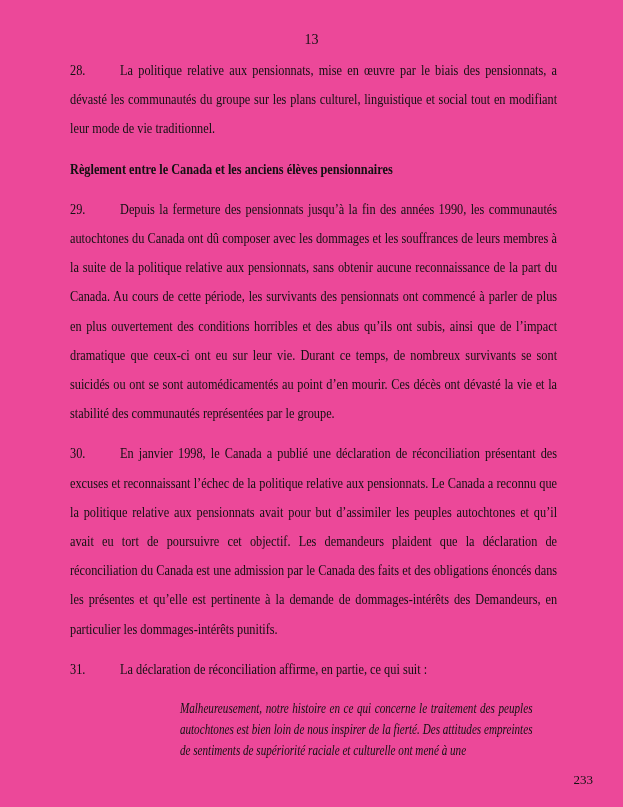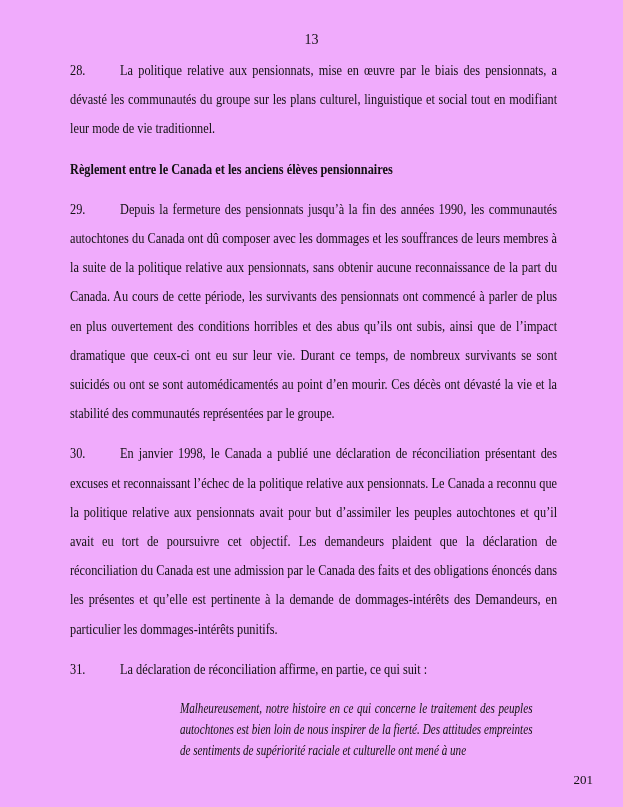--- a/index.html
+++ b/index.html
@@ -4,21 +4,21 @@
 <style>
   html, body {
     margin: 0;
     padding: 0;
     background: #ffffff;
   }
   .page {
     position: relative;
     width: 623px;
     height: 807px;
-    background: #f0abfc;
+    background: #ec4899;
     color: #111111;
     font-family: "Liberation Serif", serif;
     overflow: hidden;
   }
   .header-num {
     position: absolute;
     top: 32px;
     left: 0;
     width: 100%;
     text-align: center;
@@ -82,15 +82,15 @@
     <p class="para"><span class="pnum">29.</span><span>Depuis la fermeture des pensionnats jusqu’à la fin des années 1990, les communautés autochtones du Canada ont dû composer avec les dommages et les souffrances de leurs membres à la suite de la politique relative aux pensionnats, sans obtenir aucune reconnaissance de la part du Canada.  Au cours de cette période, les survivants des pensionnats ont commencé à parler de plus en plus ouvertement des conditions horribles et des abus qu’ils ont subis, ainsi que de l’impact dramatique que ceux-ci ont eu sur leur vie.  Durant ce temps, de nombreux survivants se sont suicidés ou ont se sont automédicamentés au point d’en mourir.  Ces décès ont dévasté la vie et la stabilité des communautés représentées par le groupe.</span></p>
 
     <p class="para"><span class="pnum">30.</span><span>En janvier 1998, le Canada a publié une déclaration de réconciliation présentant des excuses et reconnaissant l’échec de la politique relative aux pensionnats.  Le Canada a reconnu que la politique relative aux pensionnats avait pour but d’assimiler les peuples autochtones et qu’il avait eu tort de poursuivre cet objectif.  Les demandeurs plaident que la déclaration de réconciliation du Canada est une admission par le Canada des faits et des obligations énoncés dans les présentes et qu’elle est pertinente à la demande de dommages-intérêts des Demandeurs, en particulier les dommages-intérêts punitifs.</span></p>
 
     <p class="para"><span class="pnum">31.</span><span>La déclaration de réconciliation affirme, en partie, ce qui suit :</span></p>
 
     <blockquote class="quote">Malheureusement, notre histoire en ce qui concerne le traitement des peuples autochtones est bien loin de nous inspirer de la fierté.  Des attitudes empreintes de sentiments de supériorité raciale et culturelle ont mené à une</blockquote>
 
   </div>
 
-  <div class="footer-num">201</div>
+  <div class="footer-num">233</div>
 
 </div>
 
 </body></html>

